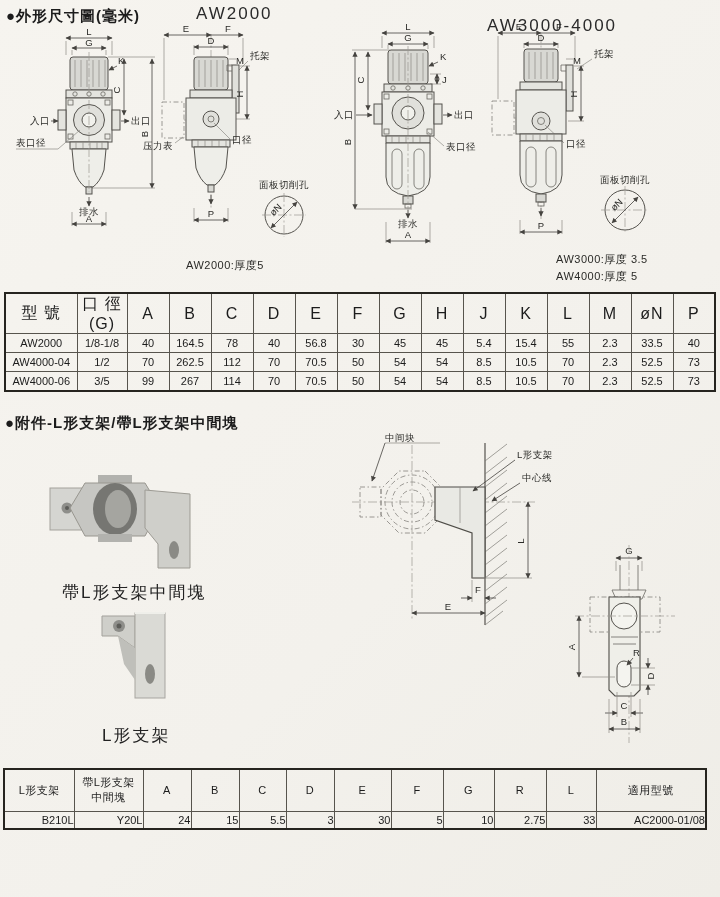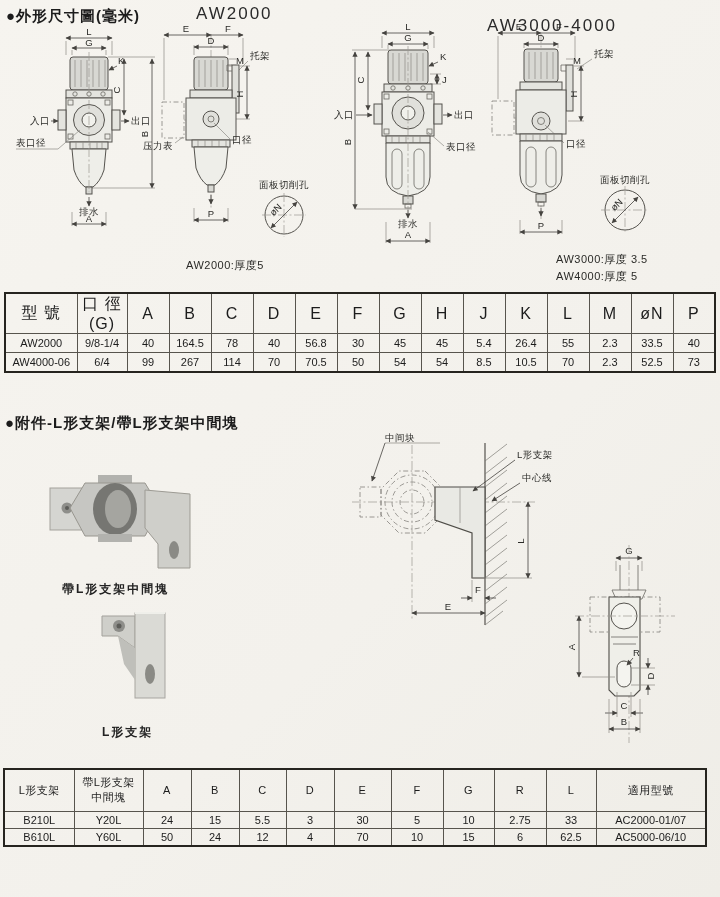--- a/index.html
+++ b/index.html
@@ -5,40 +5,40 @@
   html,body { margin:0; padding:0; background:#8a8a8a; }
   .page {
     position:relative; width:720px; height:897px; margin:0 auto;
     background:linear-gradient(135deg,#f6f4ef 0%,#f3f1ec 60%,#efede7 100%);
     font-family:"Liberation Sans","DejaVu Sans",sans-serif; color:#1c1c1c; overflow:hidden;
   }
   .abs { position:absolute; }
   .h-main { font-size:15px; font-weight:bold; letter-spacing:1px; }
   .h-model { font-size:17px; letter-spacing:2px; color:#2a2a2a; }
   .h-sec { font-size:15px; font-weight:bold; letter-spacing:1px;text-align:center; }
-  .cap { font-size:12px; font-weight:bold; letter-spacing:2px; color:#222; }
+  .cap { font-size:17px; font-weight:normal; letter-spacing:2px; color:#222; }
   svg { overflow:visible; }
   svg text { fill:#2b2b28; font-family:"Liberation Sans","DejaVu Sans",sans-serif; }
   .dt { font-size:9.5px; }
   .ct { font-size:9.5px; letter-spacing:0.5px; }
   .nt { font-size:11px; letter-spacing:0.5px; }
   .ol { stroke:#55534e; stroke-width:1; }
   .ol2 { stroke:#6a6862; stroke-width:0.8; fill:none; }
   .xl { stroke:#8d8b85; stroke-width:0.7; }
   .dl { stroke:#45433f; stroke-width:0.8; }
   .cl { stroke:#9b9993; stroke-width:0.7; stroke-dasharray:9 2.5 2 2.5; }
   .dsh { stroke:#84827c; stroke-width:0.8; fill:none; stroke-dasharray:5 2.5 1.5 2.5; }
   .hat { stroke:#7d7b75; stroke-width:0.7; }
   table { border-collapse:collapse; table-layout:fixed; background:transparent; }
   .tbl { border:2px solid #26241f; }
   .tbl th,.tbl td { border:1px solid #57544d; text-align:center; padding:0; font-weight:normal; overflow:hidden; }
   .t1 th { font-size:16px; letter-spacing:1px; }
   .t1 td { font-size:11px; height:18px; }
   .t2 th { font-size:11px; letter-spacing:0.5px; }
-  .t2 td { font-size:11px; height:16px; }
+  .t2 td { font-size:11px; height:16px;text-align:right; }
   .vtop td { vertical-align:top; line-height:16px; }
 </style>
 </head>
 <body>
 
 <div class="page">
 
   <div class="abs h-main" style="left:6px;top:7px">●外形尺寸圖(毫米)</div>
   <div class="abs h-model" style="left:196px;top:4px">AW2000</div>
   <div class="abs h-model" style="left:487px;top:16px">AW3000-4000</div>
@@ -311,39 +311,57 @@
         <th>K</th>
         <th>L</th>
         <th>M</th>
         <th>øN</th>
         <th>P</th>
       </tr>
     </thead>
     <tbody>
       <tr>
         <td>AW2000</td>
-        <td>9/8-1/4</td>
+        <td>1/8-1/8</td>
         <td>40</td>
         <td>164.5</td>
         <td>78</td>
         <td>40</td>
         <td>56.8</td>
         <td>30</td>
         <td>45</td>
         <td>45</td>
         <td>5.4</td>
-        <td>26.4</td>
+        <td>15.4</td>
         <td>55</td>
         <td>2.3</td>
         <td>33.5</td>
         <td>40</td>
       </tr>
       <tr>
+        <td>AW4000-04</td>
+        <td>1/2</td>
+        <td>70</td>
+        <td>262.5</td>
+        <td>112</td>
+        <td>70</td>
+        <td>70.5</td>
+        <td>50</td>
+        <td>54</td>
+        <td>54</td>
+        <td>8.5</td>
+        <td>10.5</td>
+        <td>70</td>
+        <td>2.3</td>
+        <td>52.5</td>
+        <td>73</td>
+      </tr>
+      <tr>
         <td>AW4000-06</td>
-        <td>6/4</td>
+        <td>3/5</td>
         <td>99</td>
         <td>267</td>
         <td>114</td>
         <td>70</td>
         <td>70.5</td>
         <td>50</td>
         <td>54</td>
         <td>54</td>
         <td>8.5</td>
         <td>10.5</td>
@@ -508,32 +526,18 @@
         <td>Y20L</td>
         <td>24</td>
         <td>15</td>
         <td>5.5</td>
         <td>3</td>
         <td>30</td>
         <td>5</td>
         <td>10</td>
         <td>2.75</td>
         <td>33</td>
-        <td>AC2000-01/07</td>
-      </tr>
-      <tr>
-        <td>B610L</td>
-        <td>Y60L</td>
-        <td>50</td>
-        <td>24</td>
-        <td>12</td>
-        <td>4</td>
-        <td>70</td>
-        <td>10</td>
-        <td>15</td>
-        <td>6</td>
-        <td>62.5</td>
-        <td>AC5000-06/10</td>
+        <td>AC2000-01/08</td>
       </tr>
     </tbody>
   </table>
 
 </div>
 
 </body></html>

